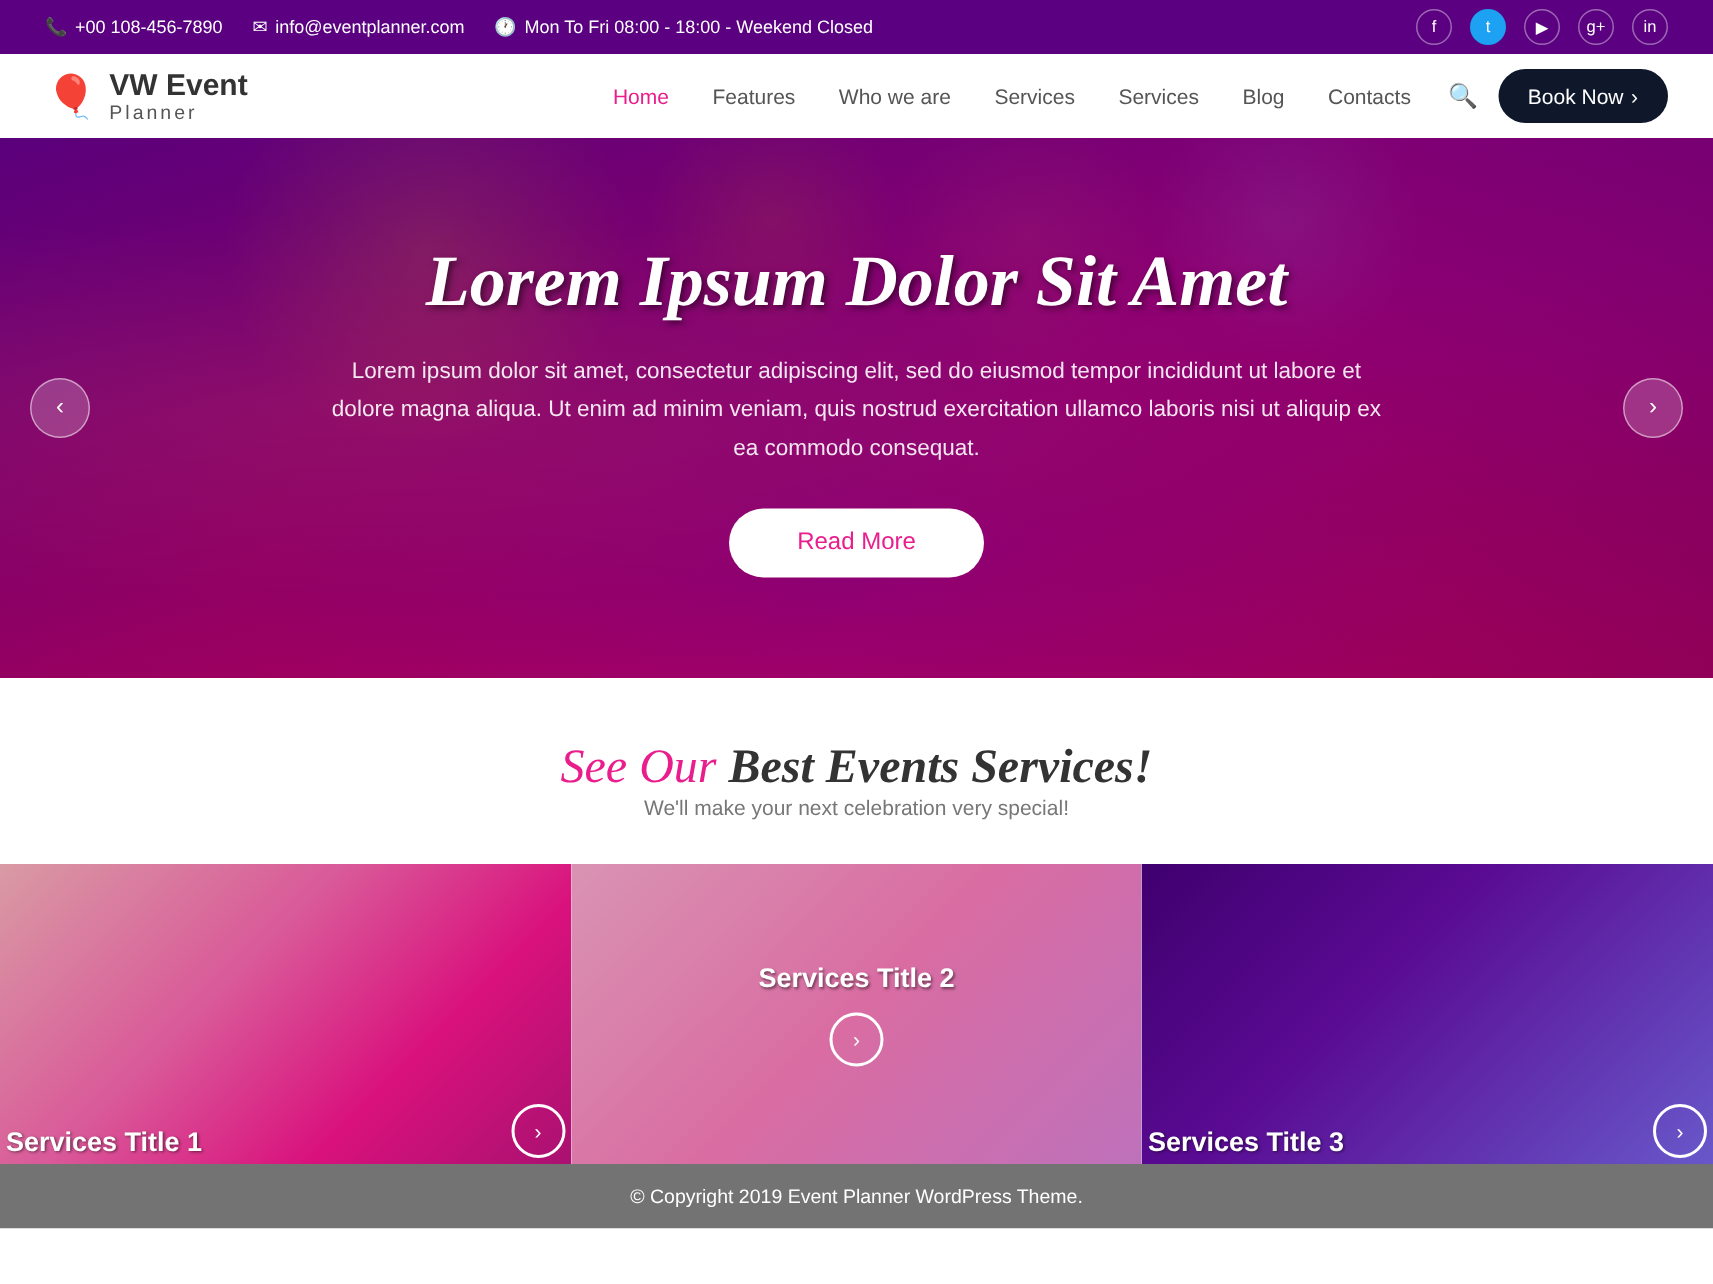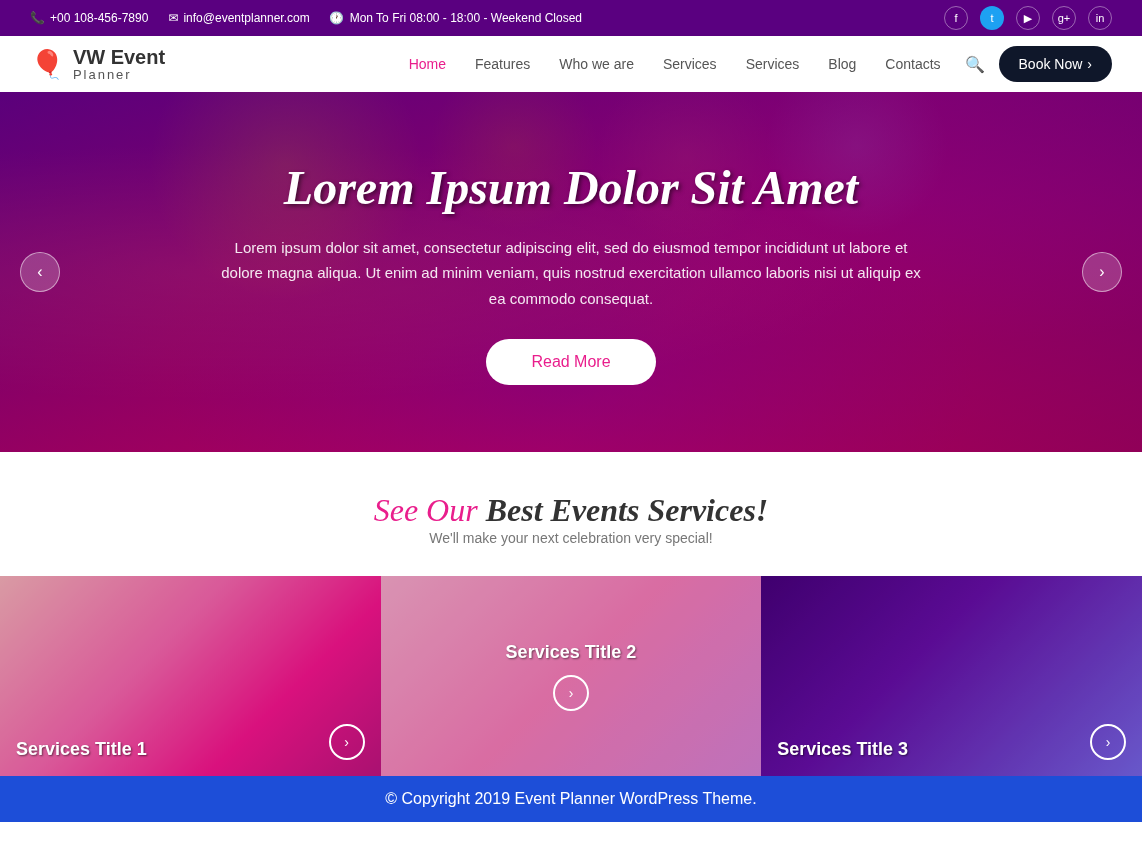--- a/index.html
+++ b/index.html
@@ -160,21 +160,21 @@
     }
     .card-3-bg {
       background: linear-gradient(135deg, #4B0082 0%, #6a0dad 40%, #7b68ee 100%);
     }
     .service-card-overlay {
       position: absolute; inset: 0;
       background: rgba(0,0,0,0.15);
     }
     .service-card-content {
       position: relative; z-index: 2;
-      padding: 16px;
+      padding: 4px;
       height: 100%;
       display: flex;
       align-items: flex-end;
       justify-content: space-between;
     }
     .service-card-title {
       color: white;
       font-size: 18px;
       font-weight: bold;
       text-shadow: 1px 1px 2px rgba(0,0,0,0.5);
@@ -188,25 +188,25 @@
     }
     .card-2-content {
       align-items: center;
       justify-content: center;
       flex-direction: column;
       gap: 12px;
     }
 
     
     .footer {
-      background: #1d4ed8;
+      background: #737373;
       color: white;
       text-align: center;
       padding: 14px;
-      font-size: 16px;
+      font-size: 13px;
       margin-top: 0;
     }
 
     
     .concert-lights {
       position: absolute; inset: 0;
       background:
         radial-gradient(circle at 25% 20%, rgba(255,200,0,0.3) 0%, transparent 15%),
         radial-gradient(circle at 45% 15%, rgba(255,150,0,0.25) 0%, transparent 12%),
         radial-gradient(circle at 60% 18%, rgba(255,100,100,0.25) 0%, transparent 12%),

